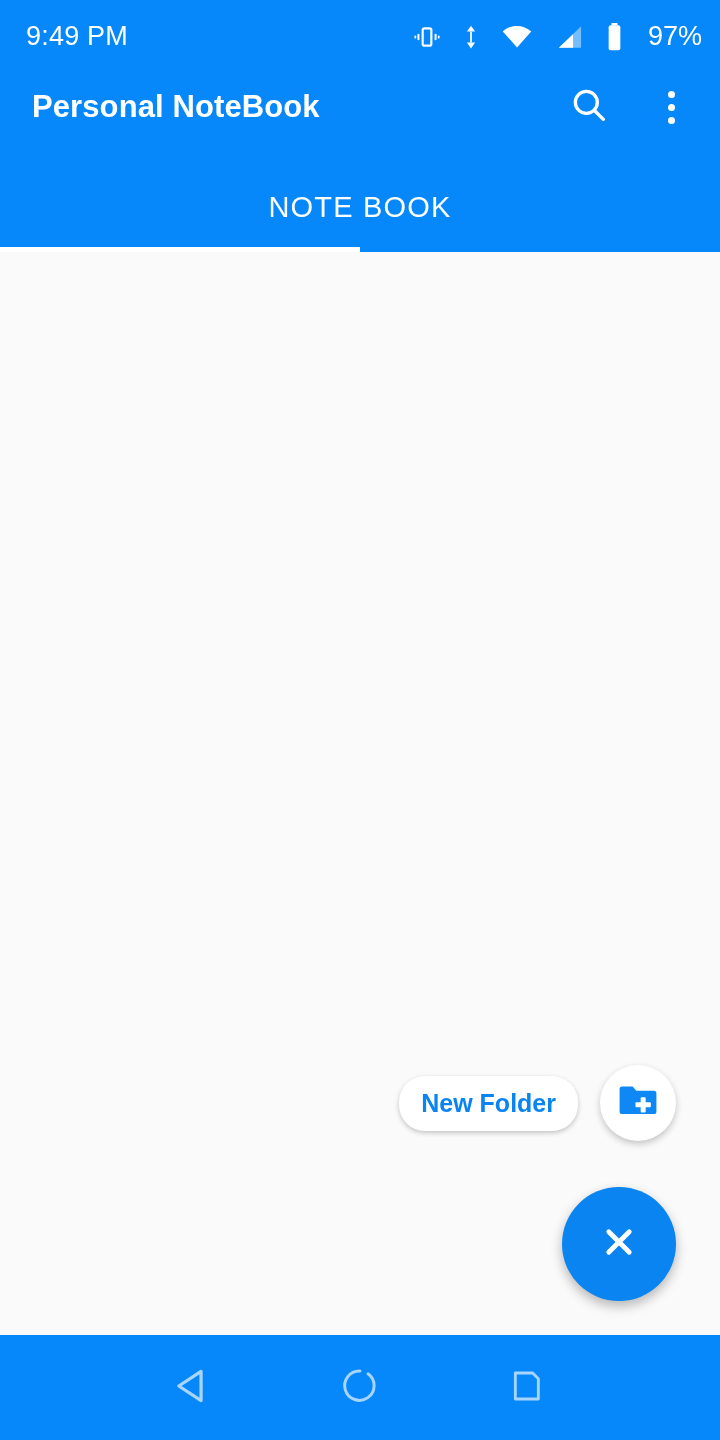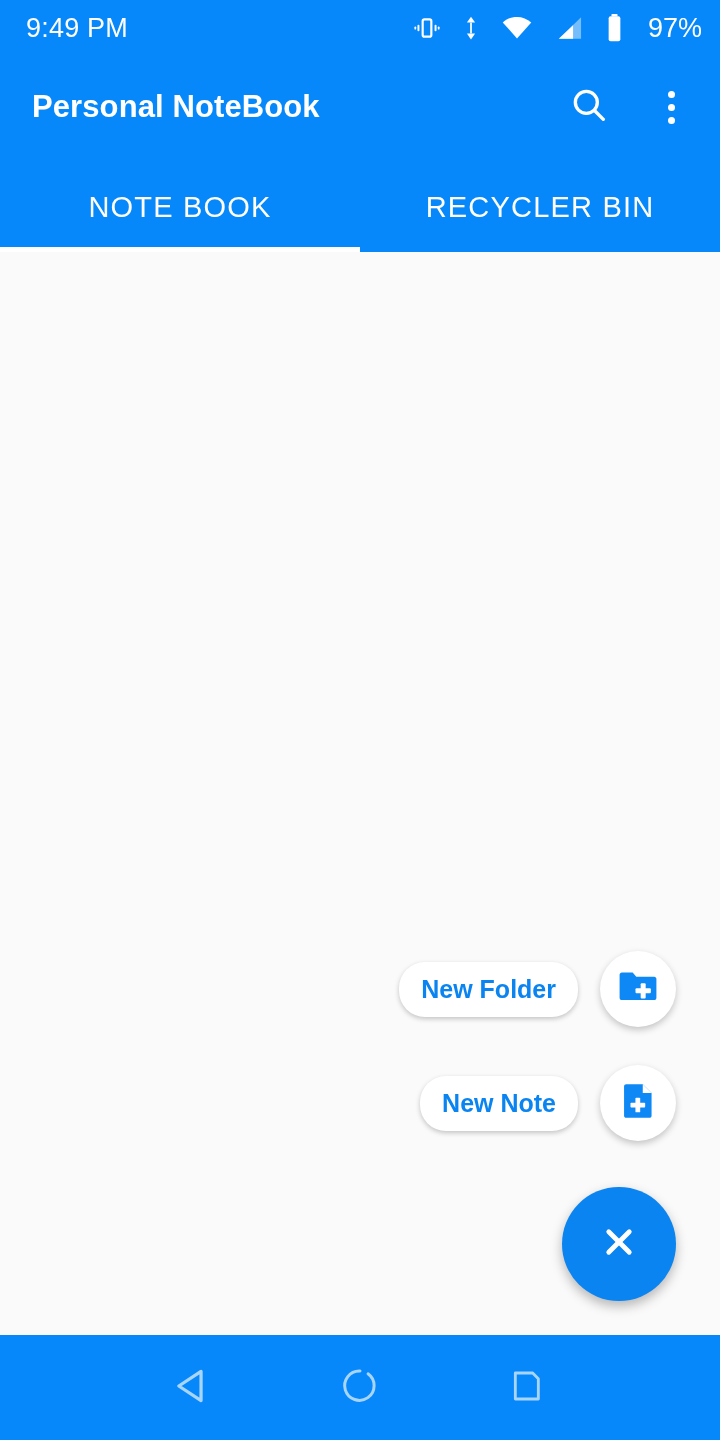--- a/index.html
+++ b/index.html
@@ -13,21 +13,21 @@
     position:relative;
     width:720px; height:1440px;
     display:flex; flex-direction:column;
     background:#fafafa;
   }
 
   
   .status-bar {
     height:52px;
     background:#0688fa;
-    display:flex; align-items:center;
+    display:flex; align-items:flex-end;
     padding:4px 18px 0 26px;
     flex:0 0 auto;
   }
   .status-time {
     color:#ffffff;
     font-size:27px;
     letter-spacing:0.2px;
   }
   .status-icons {
     margin-left:auto;
@@ -233,21 +233,20 @@
               <i></i>
               <i></i>
           </span>
         </div>
 
       </div>
     </div>
 
     <div class="tabs">
       <div class="tab">NOTE BOOK</div>
-      <div class="tab inactive">RECYCLER BIN</div>
       <div class="tab-indicator"></div>
     </div>
   </div>
 
   <div class="content">
 
     <div class="speed-dial">
 
       <div class="sd-row">
         <div class="sd-label">New Folder</div>
@@ -255,33 +254,20 @@
           <span>
             <svg width="46" height="46" viewBox="0 0 24 24">
               <path d="M2.4 5.6 C2.4 4.9 2.9 4.4 3.6 4.4 L9.2 4.4 L11.1 6.6 L20.4 6.6 C21.1 6.6 21.6 7.1 21.6 7.8 L21.6 17.6 C21.6 18.3 21.1 18.8 20.4 18.8 L3.6 18.8 C2.9 18.8 2.4 18.3 2.4 17.6 Z" fill="#0d88f5"></path>
               <rect x="13.4" y="10.0" width="2.6" height="8.0" rx="0.5" fill="#ffffff"></rect>
               <rect x="10.7" y="12.7" width="8.0" height="2.6" rx="0.5" fill="#ffffff"></rect>
             </svg>
           </span>
         </div>
       </div>
 
-      <div class="sd-row">
-        <div class="sd-label">New Note</div>
-        <div class="sd-mini">
-          <span>
-            <svg width="44" height="44" viewBox="0 0 24 24">
-              <path d="M5.6 2.8 L14.6 2.8 L19.4 7.6 L19.4 20.0 C19.4 20.7 18.9 21.2 18.2 21.2 L5.6 21.2 C4.9 21.2 4.4 20.7 4.4 20.0 L4.4 4.0 C4.4 3.3 4.9 2.8 5.6 2.8 Z" fill="#0d88f5"></path>
-              <path d="M14.6 2.8 L19.4 7.6 L14.6 7.6 Z" fill="#ffffff"></path>
-              <rect x="10.6" y="10.2" width="2.6" height="8.0" rx="0.4" fill="#ffffff"></rect>
-              <rect x="7.9" y="12.9" width="8.0" height="2.6" rx="0.4" fill="#ffffff"></rect>
-            </svg>
-          </span>
-        </div>
-      </div>
 
       <div class="sd-main">
         <span>
           <svg width="44" height="44" viewBox="0 0 24 24">
             <line x1="6.4" y1="6.4" x2="17.6" y2="17.6" stroke="#ffffff" stroke-width="2.6" stroke-linecap="round"></line>
             <line x1="17.6" y1="6.4" x2="6.4" y2="17.6" stroke="#ffffff" stroke-width="2.6" stroke-linecap="round"></line>
           </svg>
         </span>
       </div>
 

